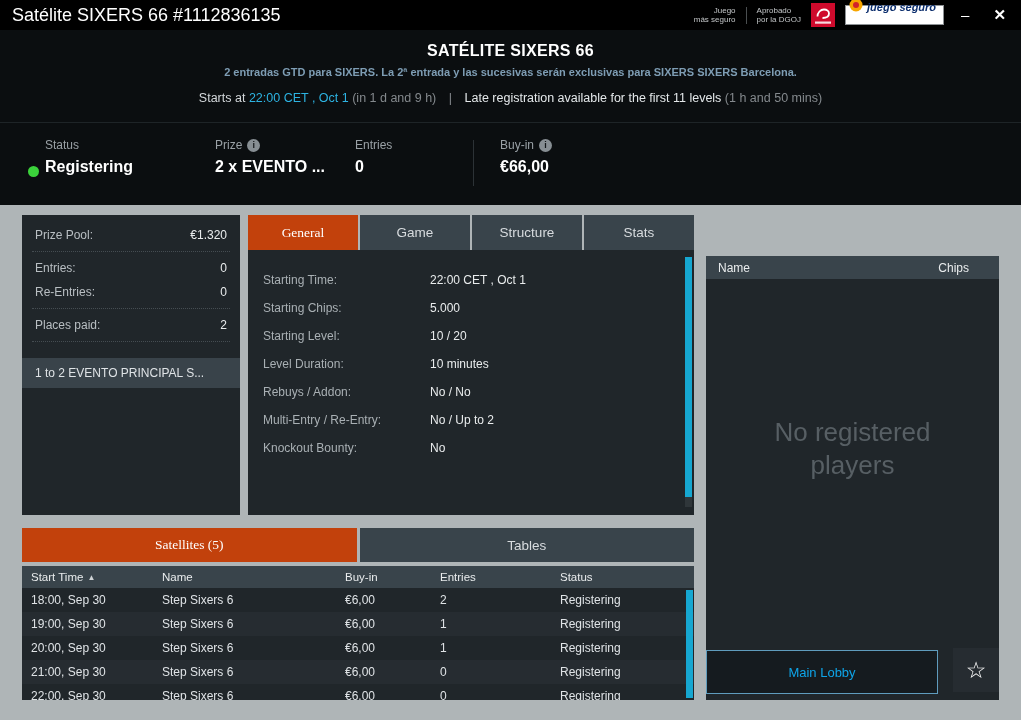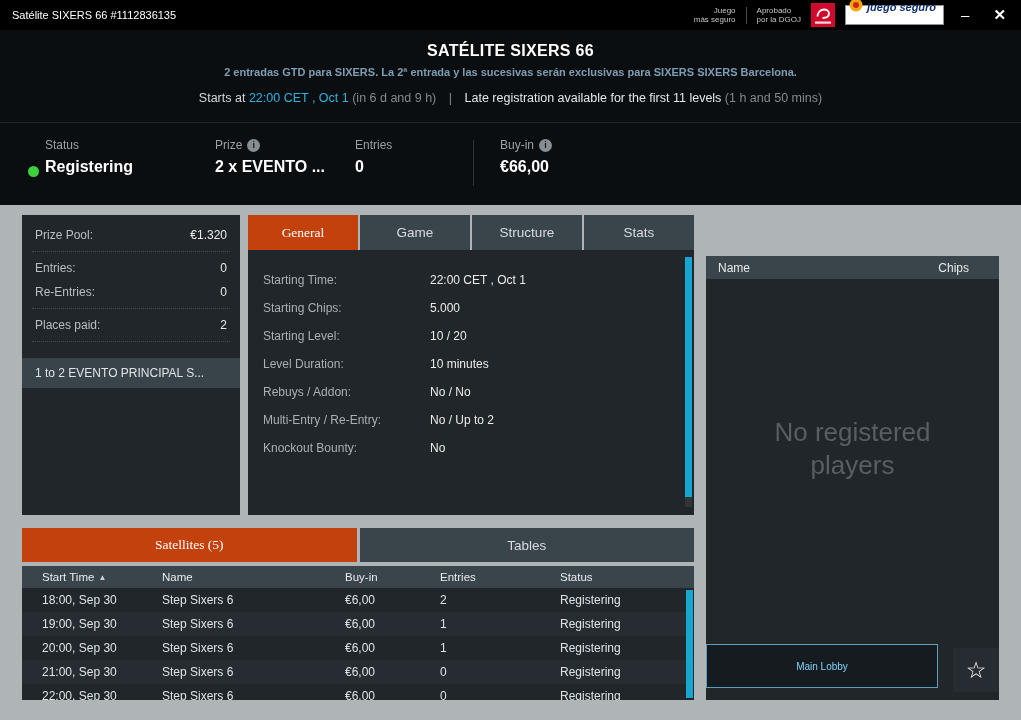--- a/index.html
+++ b/index.html
@@ -2,21 +2,21 @@
 <html><head>
 <meta charset="utf-8">
 <style>
   * { margin:0; padding:0; box-sizing:border-box; }
   body { background:#555; font-family:"Liberation Sans", sans-serif; }
   .window { position:relative; width:1021px; height:720px; background:#afb5b7; overflow:hidden; }
 
   
   .titlebar { position:absolute; top:0; left:0; right:0; height:30px; background:#000;
     display:flex; align-items:center; padding:0 8px 0 12px; gap:10px; }
-  .tb-title { color:#fff; font-size:11px; margin-right:auto; white-space:nowrap; }
+  .tb-title { color:#fff; font-size:18px; margin-right:auto; white-space:nowrap; }
   .tb-small { font-size:8px; line-height:9px; color:#c3c6c8; text-align:right; white-space:nowrap; }
   .tb-small span { display:block; }
   .tb-sep { width:1px; height:17px; background:#4a4e50; }
   .dgoj-logo { width:24px; height:24px; flex:0 0 auto; }
   .js-badge { height:20px; background:#fff; border:1px solid #8d9194; display:flex; align-items:center;
     gap:4px; padding:0 7px 16px 3px; }
   .js-badge .js-text { font-size:11px; font-weight:bold; font-style:italic; color:#0d2f6e; white-space:nowrap; }
   .tb-btn { color:#fff; font-size:15px; padding:0 7px; cursor:default; line-height:30px; }
   .tb-btn.close { font-weight:bold; }
 
@@ -67,42 +67,42 @@
   .cc-scroll { right:2px; top:7px; height:250px; }
   .cc-scroll .vthumb { top:0; height:96%; }
 
   
   .bottom-tabs { position:absolute; left:22px; top:528px; width:672px; height:34px; display:flex; gap:3px; }
   .sat-table { position:absolute; left:22px; top:566px; width:672px; height:134px; background:#20262a; overflow:hidden; }
   .sat-header { display:flex; height:22px; background:#39444b; align-items:center; font-size:11.5px; color:#e9eced; }
   .sat-row { display:flex; height:24px; align-items:center; font-size:12px; color:#dfe3e6; }
   .sat-row:nth-child(odd) { background:#262c31; }
   .sat-row:nth-child(even) { background:#20262a; }
-  .c1 { width:140px; padding-left:20px; } .c2 { width:183px; } .c3 { width:95px; }
+  .c1 { width:140px; padding-left:9px; } .c2 { width:183px; } .c3 { width:95px; }
   .c4 { width:120px; } .c5 { flex:1; }
   .sort-arrow { font-size:8px; color:#cfd3d6; margin-left:4px; vertical-align:1px; }
   .st-scroll { right:1px; top:24px; height:108px; }
   .st-scroll .vthumb { top:0; height:100%; }
 
   
   .search-row { position:absolute; left:706px; top:216px; width:293px; height:33px; }
   .search-box { position:absolute; left:0; top:0; width:246px; height:33px; background:#fff; border:1px solid #6d7478;
     display:flex; align-items:center; padding:0 8px; gap:7px; }
   .search-box input { border:none; outline:none; flex:1; font-size:13px; color:#333; min-width:0;
     font-family:"Liberation Sans", sans-serif; background:transparent; }
   .search-box input::placeholder { color:#8a9094; }
   .friends-btn { position:absolute; right:0; top:0; width:33px; height:33px; background:#20262a;
     display:flex; align-items:center; justify-content:center; cursor:default; }
   .players-panel { position:absolute; left:706px; top:256px; width:293px; height:444px; background:#20262a; }
   .players-header { height:23px; background:#39444b; display:flex; align-items:center;
     justify-content:space-between; padding:0 30px 0 12px; font-size:12px; color:#e9eced; }
   .players-empty { position:absolute; top:160px; left:30px; right:30px; text-align:center;
     font-size:26px; color:#575f64; line-height:1.25; }
-  .main-lobby-btn { position:absolute; left:0; bottom:12px; width:232px; height:44px; background:#151b1f;
-    border:1px solid #5f9cbd; color:#7dd3fc; font-size:10px; display:flex; align-items:center;
+  .main-lobby-btn { position:absolute; left:0; bottom:6px; width:232px; height:44px; background:#151b1f;
+    border:1px solid #5f9cbd; color:#0ea5e9; font-size:13px; display:flex; align-items:center;
     justify-content:center; cursor:default; }
   .star-btn { position:absolute; right:0; bottom:8px; width:46px; height:44px; background:#262c31;
     color:#fff; font-size:23px; display:flex; align-items:center; justify-content:center; cursor:default; }
 </style>
 </head>
 <body>
 
 <div class="window">
 
   <div class="titlebar">
@@ -135,21 +135,21 @@
     <div class="tb-btn">–</div>
     <div class="tb-btn close">✕</div>
   </div>
 
   <div class="header">
     <div class="hd-title">SATÉLITE SIXERS 66</div>
     <div class="hd-sub">2 entradas GTD para SIXERS. La 2ª entrada y las sucesivas serán exclusivas para SIXERS SIXERS Barcelona.</div>
     <div class="hd-starts">
       <span>Starts at</span>
       <span class="cyan">22:00 CET , Oct 1</span>
-      <span class="dim">(in 6 d and 9 h)</span>
+      <span class="dim">(in 1 d and 9 h)</span>
       <span class="pipe">|</span>
       <span class="white">Late registration available for the first 11 levels</span>
       <span class="dim">(1 h and 50 mins)</span>
     </div>
   </div>
 
   <div class="statusbar">
     <div class="sb-status">
       <div class="sb-dot"></div>
       <div class="sb-label">Status</div>

